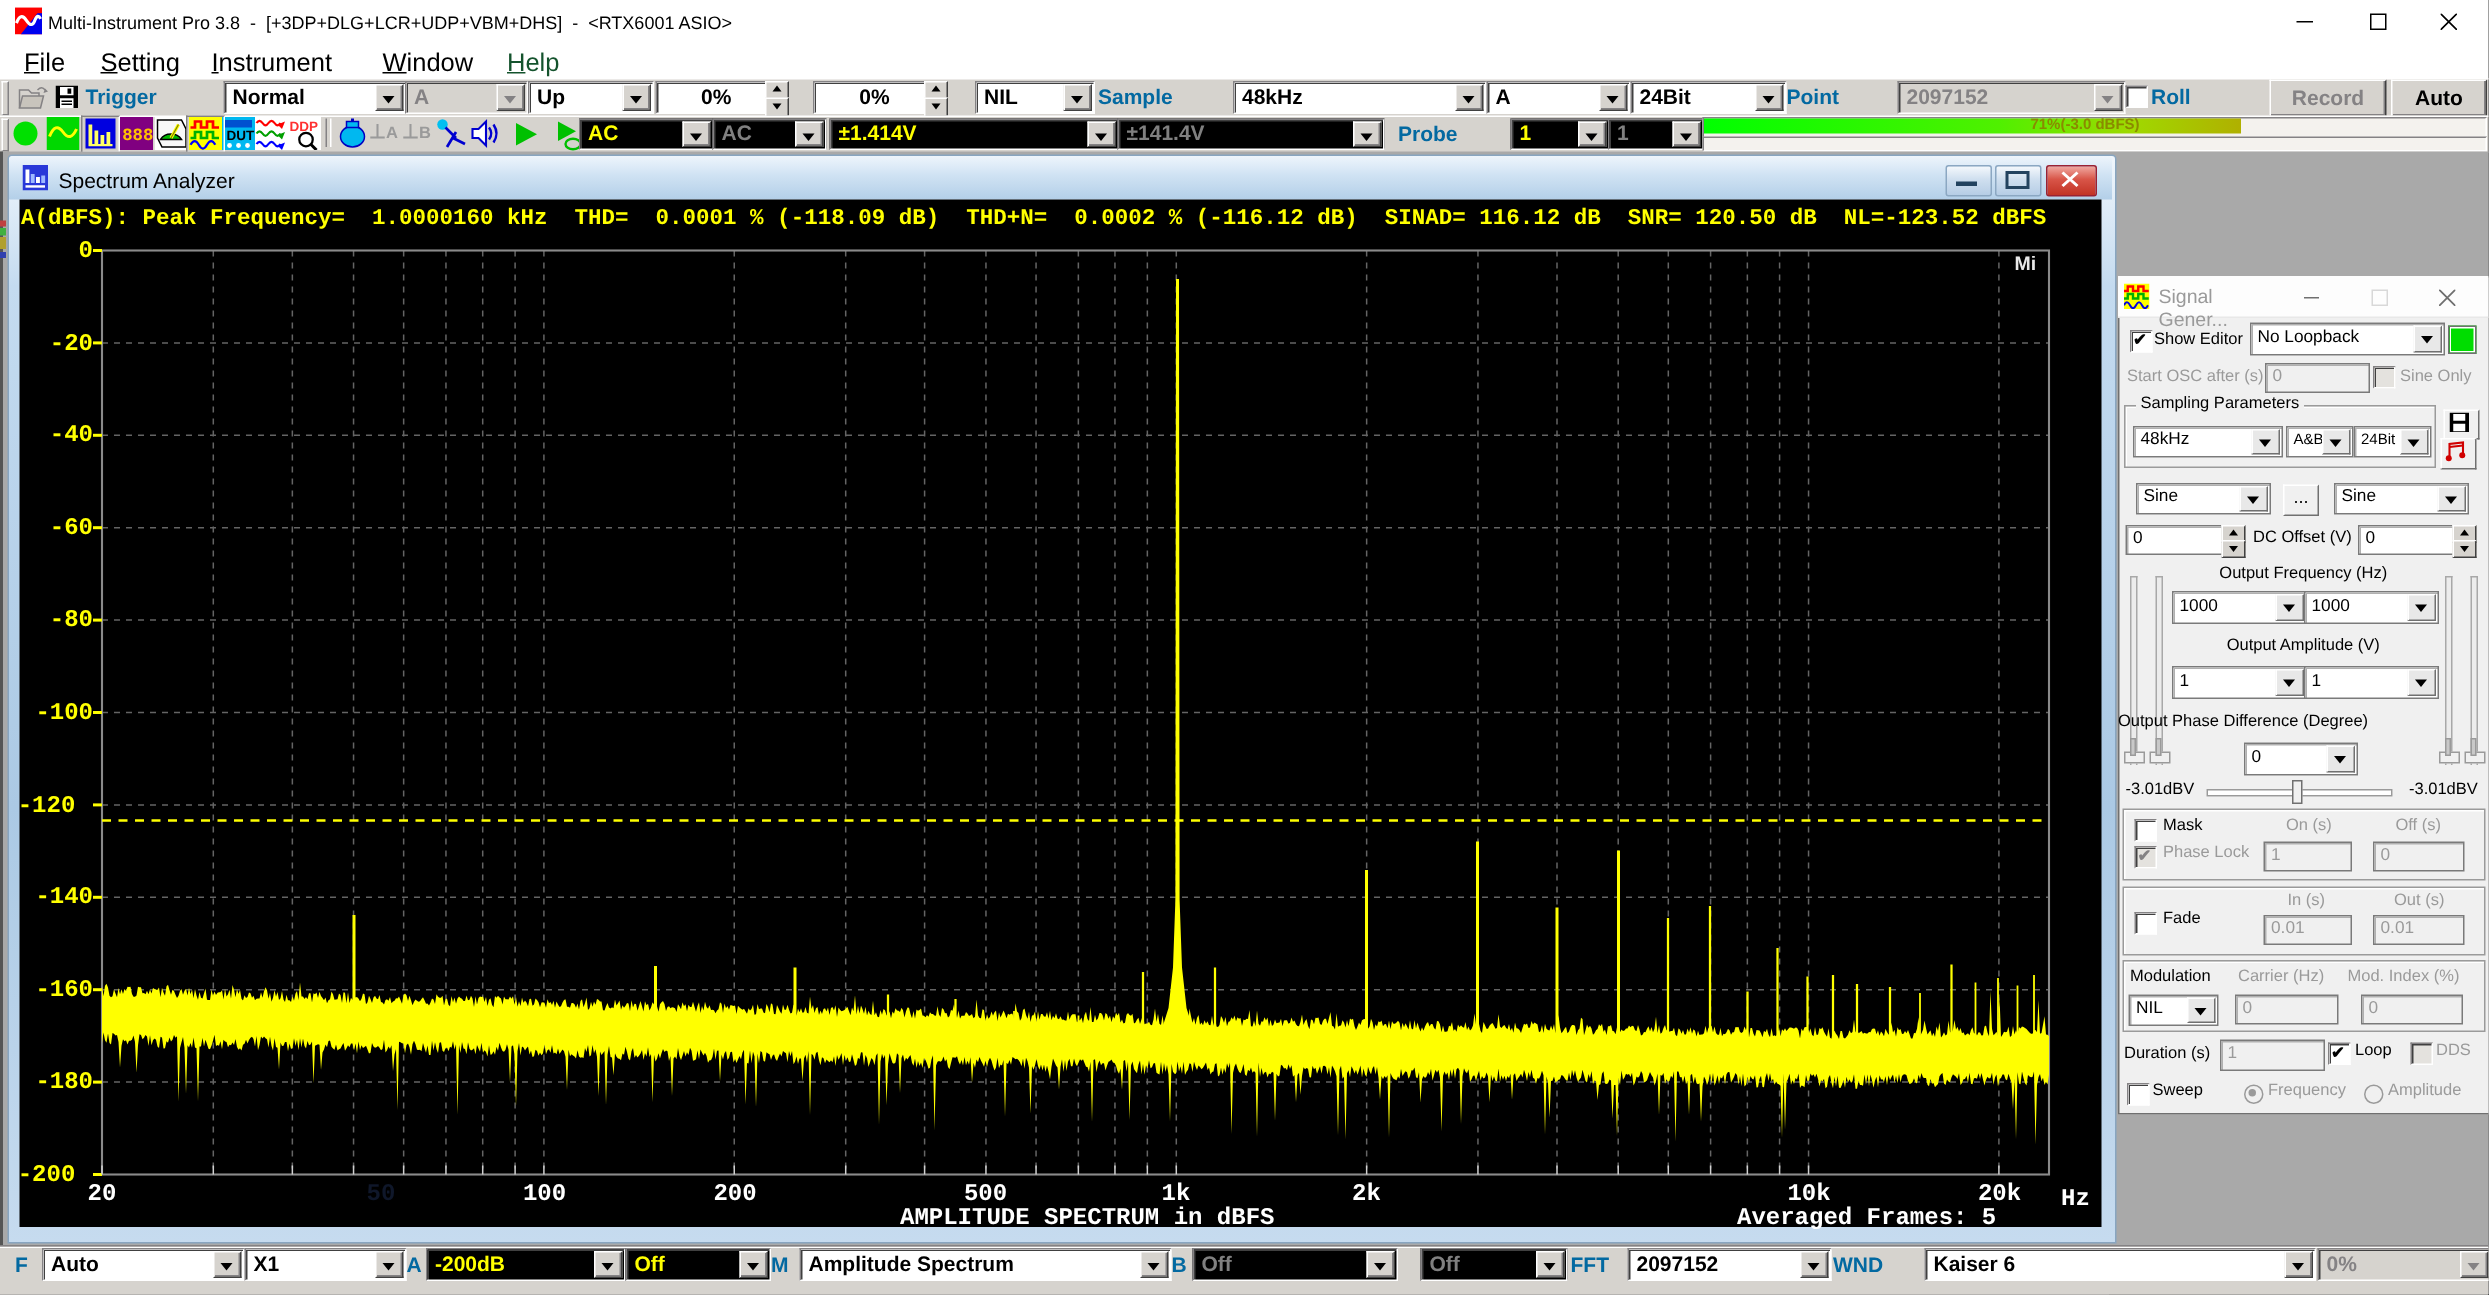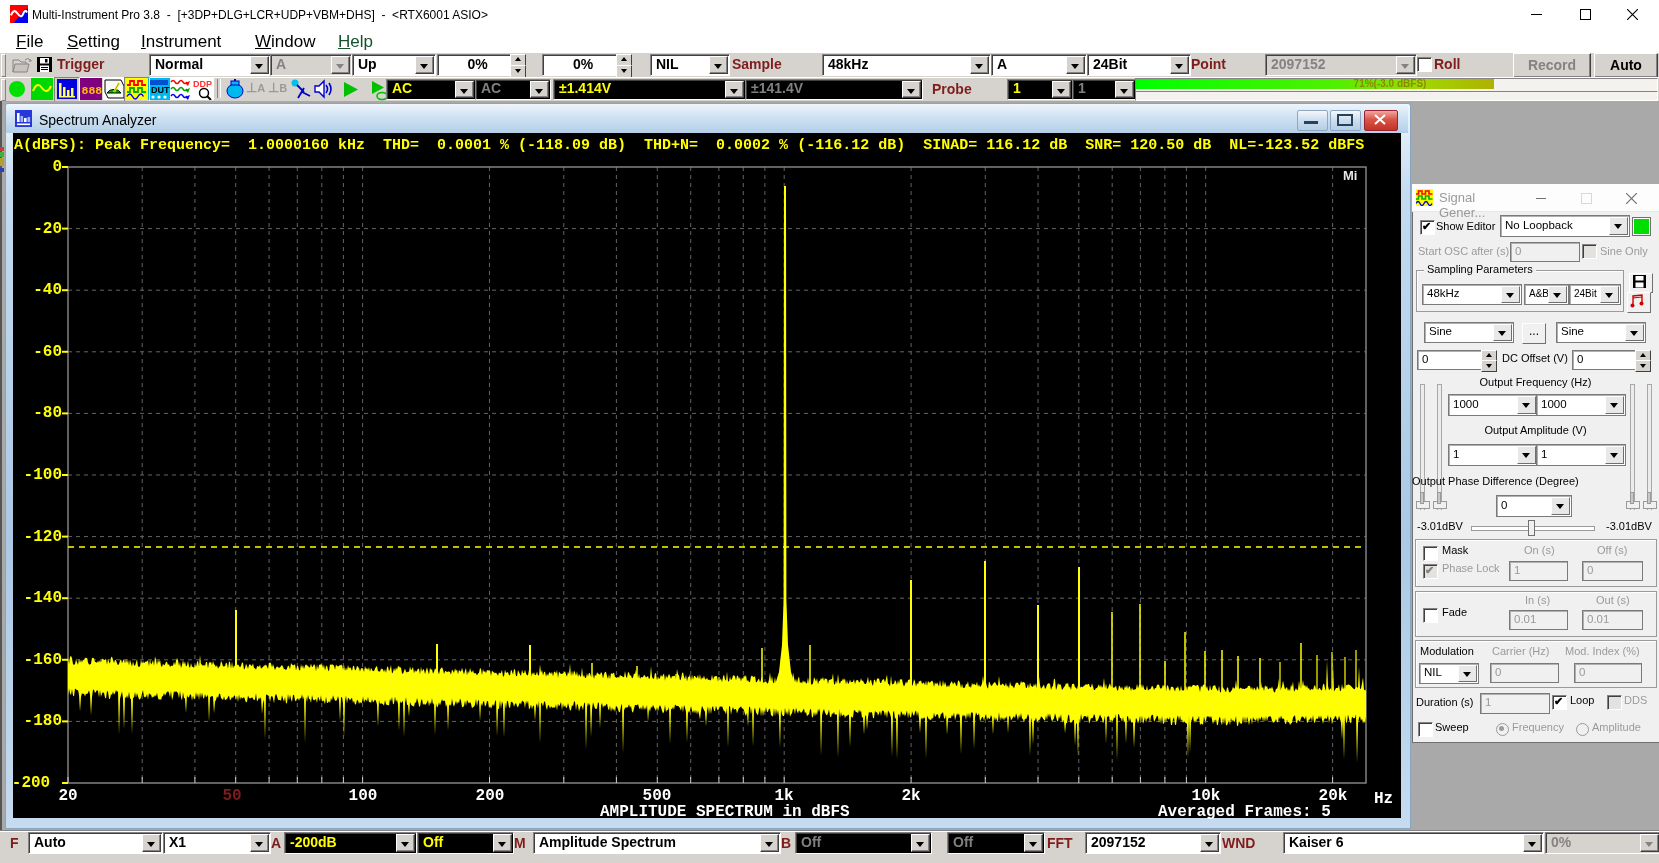--- a/index.html
+++ b/index.html
@@ -7,21 +7,21 @@
 
 .fld{position:absolute;background:#fff;border:1px solid;border-color:#848284 #fff #fff #848284;
  box-shadow:inset 1px 1px 0 #404040;font-size:14px;font-weight:bold;color:#000;line-height:20px;padding-left:5px;white-space:nowrap;overflow:hidden}
 .fldk{background:#000;color:#ffff00}
 .fldg{background:#d6d3ce;color:#848284}
 .fldkg{background:#000;color:#808080}
 .ar{position:absolute;right:1px;top:1px;bottom:1px;width:17px;background:#d6d3ce;
  border:1px solid;border-color:#fff #404040 #404040 #fff;box-shadow:inset -1px -1px 0 #848284}
 .ar:after{content:"";position:absolute;left:4px;top:7px;border:4px solid transparent;border-top:5px solid #000;border-bottom:none}
 .arg:after{border-top-color:#848284}
-.lab{position:absolute;font-size:14px;font-weight:bold;color:#7f1d1d;white-space:nowrap}
+.lab{position:absolute;font-size:14px;font-weight:bold;color:#0369a1;white-space:nowrap}
 
 .spin{position:absolute;width:16px;background:#d6d3ce}
 .spin b{position:absolute;left:0;right:0;height:50%;background:#d6d3ce;border:1px solid;border-color:#fff #404040 #404040 #fff}
 .spin b.dn{top:50%}
 .spin b:after{content:"";position:absolute;left:4px;border:3px solid transparent}
 .spin b.up:after{top:2px;border-bottom:4px solid #000;border-top:none}
 .spin b.dn:after{top:3px;border-top:4px solid #000;border-bottom:none}
 
 .ic{position:absolute;width:22px;height:22px}
 
@@ -331,27 +331,27 @@
       <line x1="1332.6" y1="777" x2="1332.6" y2="783" stroke="#d0d0d0" stroke-width="1"></line>
       <line x1="68.0" y1="777" x2="68.0" y2="783" stroke="#d0d0d0" stroke-width="1"></line>
     </svg>
 <div class="abs" style="left:0;top:0;width:64px"></div>
 <div class="abs" style="left:0px;top:158px;width:62px;text-align:right;font-family:'Liberation Mono',monospace;font-size:16px;font-weight:bold;color:#ffff00">0</div>
 <div class="abs" style="left:0px;top:220px;width:62px;text-align:right;font-family:'Liberation Mono',monospace;font-size:16px;font-weight:bold;color:#ffff00">-20</div>
 <div class="abs" style="left:0px;top:281px;width:62px;text-align:right;font-family:'Liberation Mono',monospace;font-size:16px;font-weight:bold;color:#ffff00">-40</div>
 <div class="abs" style="left:0px;top:343px;width:62px;text-align:right;font-family:'Liberation Mono',monospace;font-size:16px;font-weight:bold;color:#ffff00">-60</div>
 <div class="abs" style="left:0px;top:404px;width:62px;text-align:right;font-family:'Liberation Mono',monospace;font-size:16px;font-weight:bold;color:#ffff00">-80</div>
 <div class="abs" style="left:0px;top:466px;width:62px;text-align:right;font-family:'Liberation Mono',monospace;font-size:16px;font-weight:bold;color:#ffff00">-100</div>
-<div class="abs" style="left:0px;top:528px;width:62px;text-align:right;font-family:'Liberation Mono',monospace;font-size:16px;font-weight:bold;color:#ffff00">-120</div>
+<div class="abs" style="left:0px;top:528px;width:62px;text-align:center;font-family:'Liberation Mono',monospace;font-size:16px;font-weight:bold;color:#ffff00">-120</div>
 <div class="abs" style="left:0px;top:589px;width:62px;text-align:right;font-family:'Liberation Mono',monospace;font-size:16px;font-weight:bold;color:#ffff00">-140</div>
 <div class="abs" style="left:0px;top:651px;width:62px;text-align:right;font-family:'Liberation Mono',monospace;font-size:16px;font-weight:bold;color:#ffff00">-160</div>
 <div class="abs" style="left:0px;top:712px;width:62px;text-align:right;font-family:'Liberation Mono',monospace;font-size:16px;font-weight:bold;color:#ffff00">-180</div>
 <div class="abs" style="left:0px;top:774px;width:62px;text-align:center;font-family:'Liberation Mono',monospace;font-size:16px;font-weight:bold;color:#ffff00">-200</div>
 <div class="abs" style="left:38px;top:787px;width:60px;text-align:center;font-family:'Liberation Mono',monospace;font-size:16px;font-weight:bold;color:#fff">20</div>
-<div class="abs" style="left:202px;top:787px;width:60px;text-align:center;font-family:'Liberation Mono',monospace;font-size:16px;font-weight:bold;color:#7f1d1d">50</div>
+<div class="abs" style="left:224px;top:787px;width:60px;text-align:center;font-family:'Liberation Mono',monospace;font-size:16px;font-weight:bold;color:#0f172a">50</div>
 <div class="abs" style="left:333px;top:787px;width:60px;text-align:center;font-family:'Liberation Mono',monospace;font-size:16px;font-weight:bold;color:#fff">100</div>
 <div class="abs" style="left:460px;top:787px;width:60px;text-align:center;font-family:'Liberation Mono',monospace;font-size:16px;font-weight:bold;color:#fff">200</div>
 <div class="abs" style="left:627px;top:787px;width:60px;text-align:center;font-family:'Liberation Mono',monospace;font-size:16px;font-weight:bold;color:#fff">500</div>
 <div class="abs" style="left:754px;top:787px;width:60px;text-align:center;font-family:'Liberation Mono',monospace;font-size:16px;font-weight:bold;color:#fff">1k</div>
 <div class="abs" style="left:881px;top:787px;width:60px;text-align:center;font-family:'Liberation Mono',monospace;font-size:16px;font-weight:bold;color:#fff">2k</div>
 <div class="abs" style="left:1049px;top:829px;width:60px;text-align:right;font-family:'Liberation Mono',monospace;font-size:22px;font-weight:bold;color:#fff">5k</div>
 <div class="abs" style="left:1176px;top:787px;width:60px;text-align:center;font-family:'Liberation Mono',monospace;font-size:16px;font-weight:bold;color:#fff">10k</div>
 <div class="abs" style="left:1303px;top:787px;width:60px;text-align:center;font-family:'Liberation Mono',monospace;font-size:16px;font-weight:bold;color:#fff">20k</div>
 <div class="abs" style="left:1374px;top:790px;font-family:'Liberation Mono',monospace;font-size:16px;font-weight:bold;color:#fff">Hz</div>
 <div class="abs" style="left:1343px;top:168px;font-size:13px;font-weight:bold;color:#e8e8e8">Mi</div>

